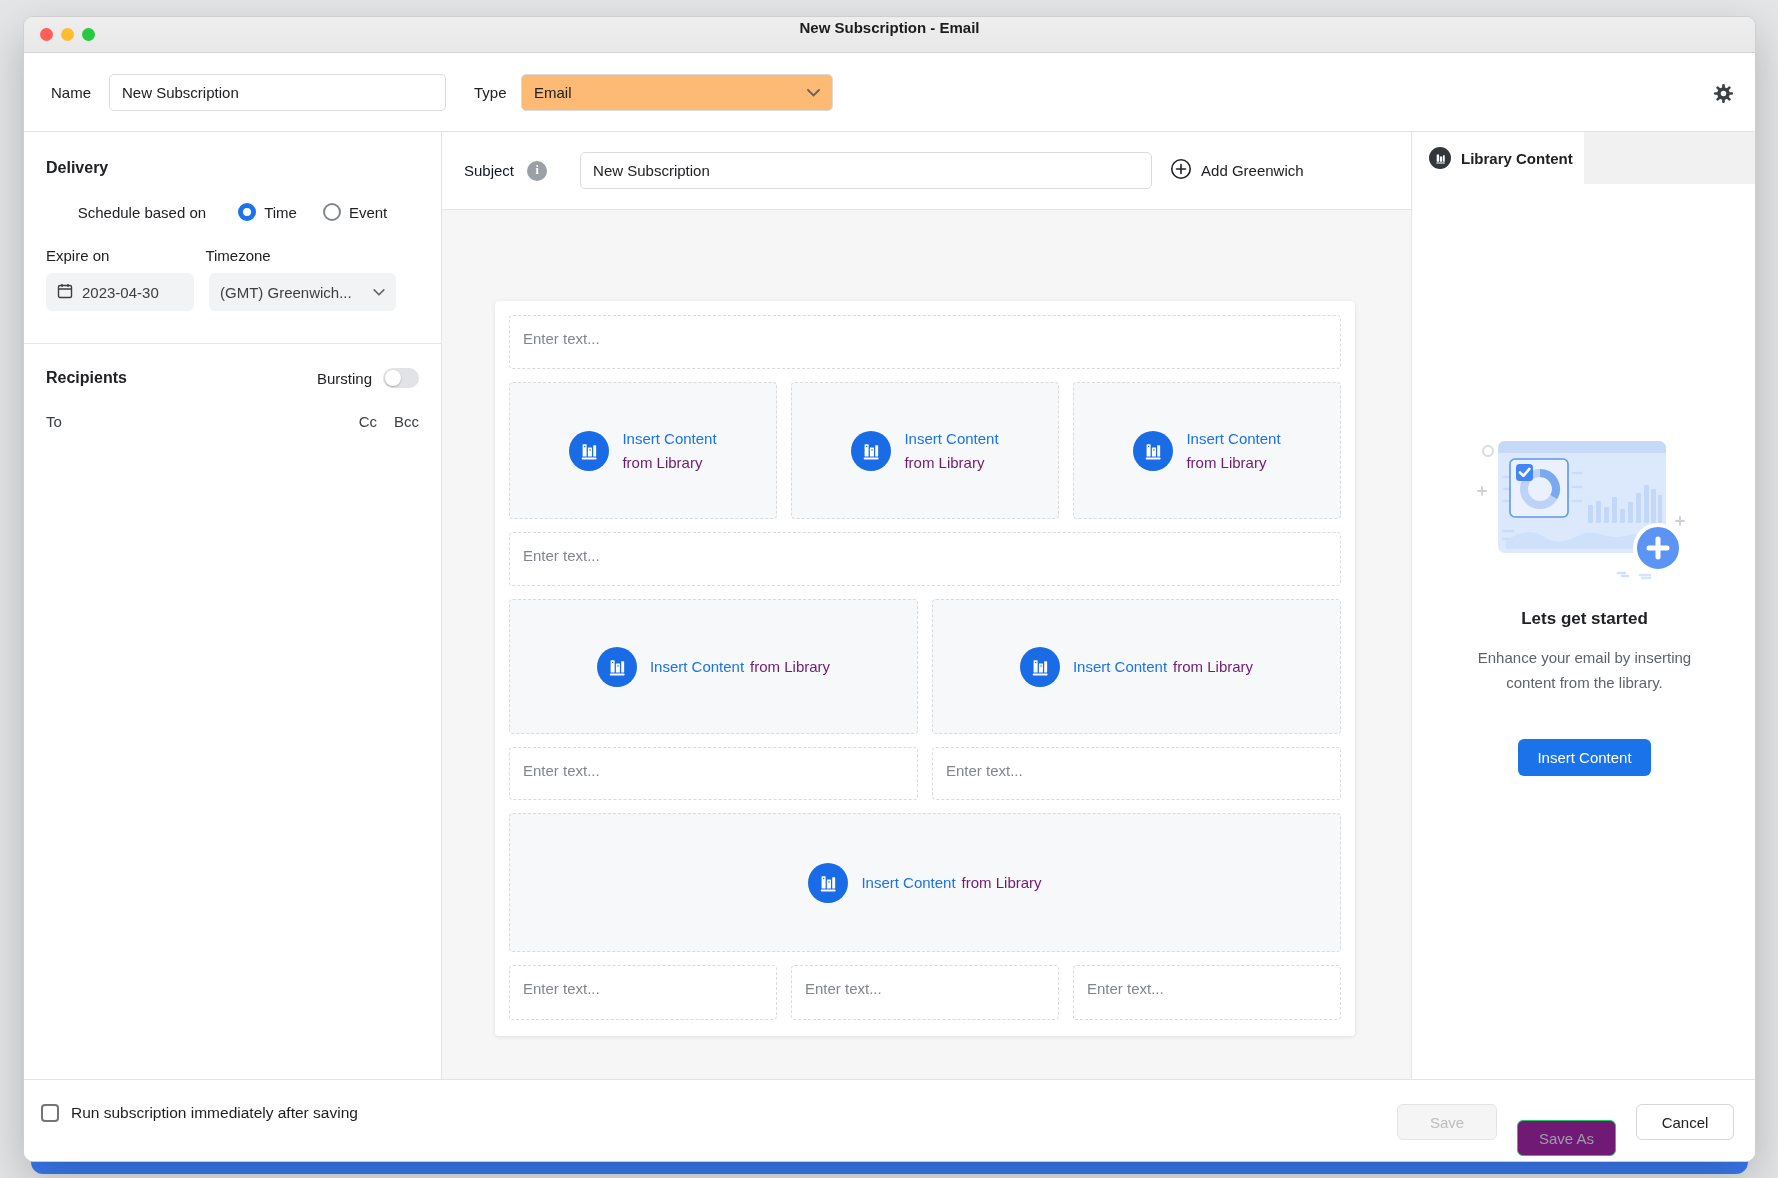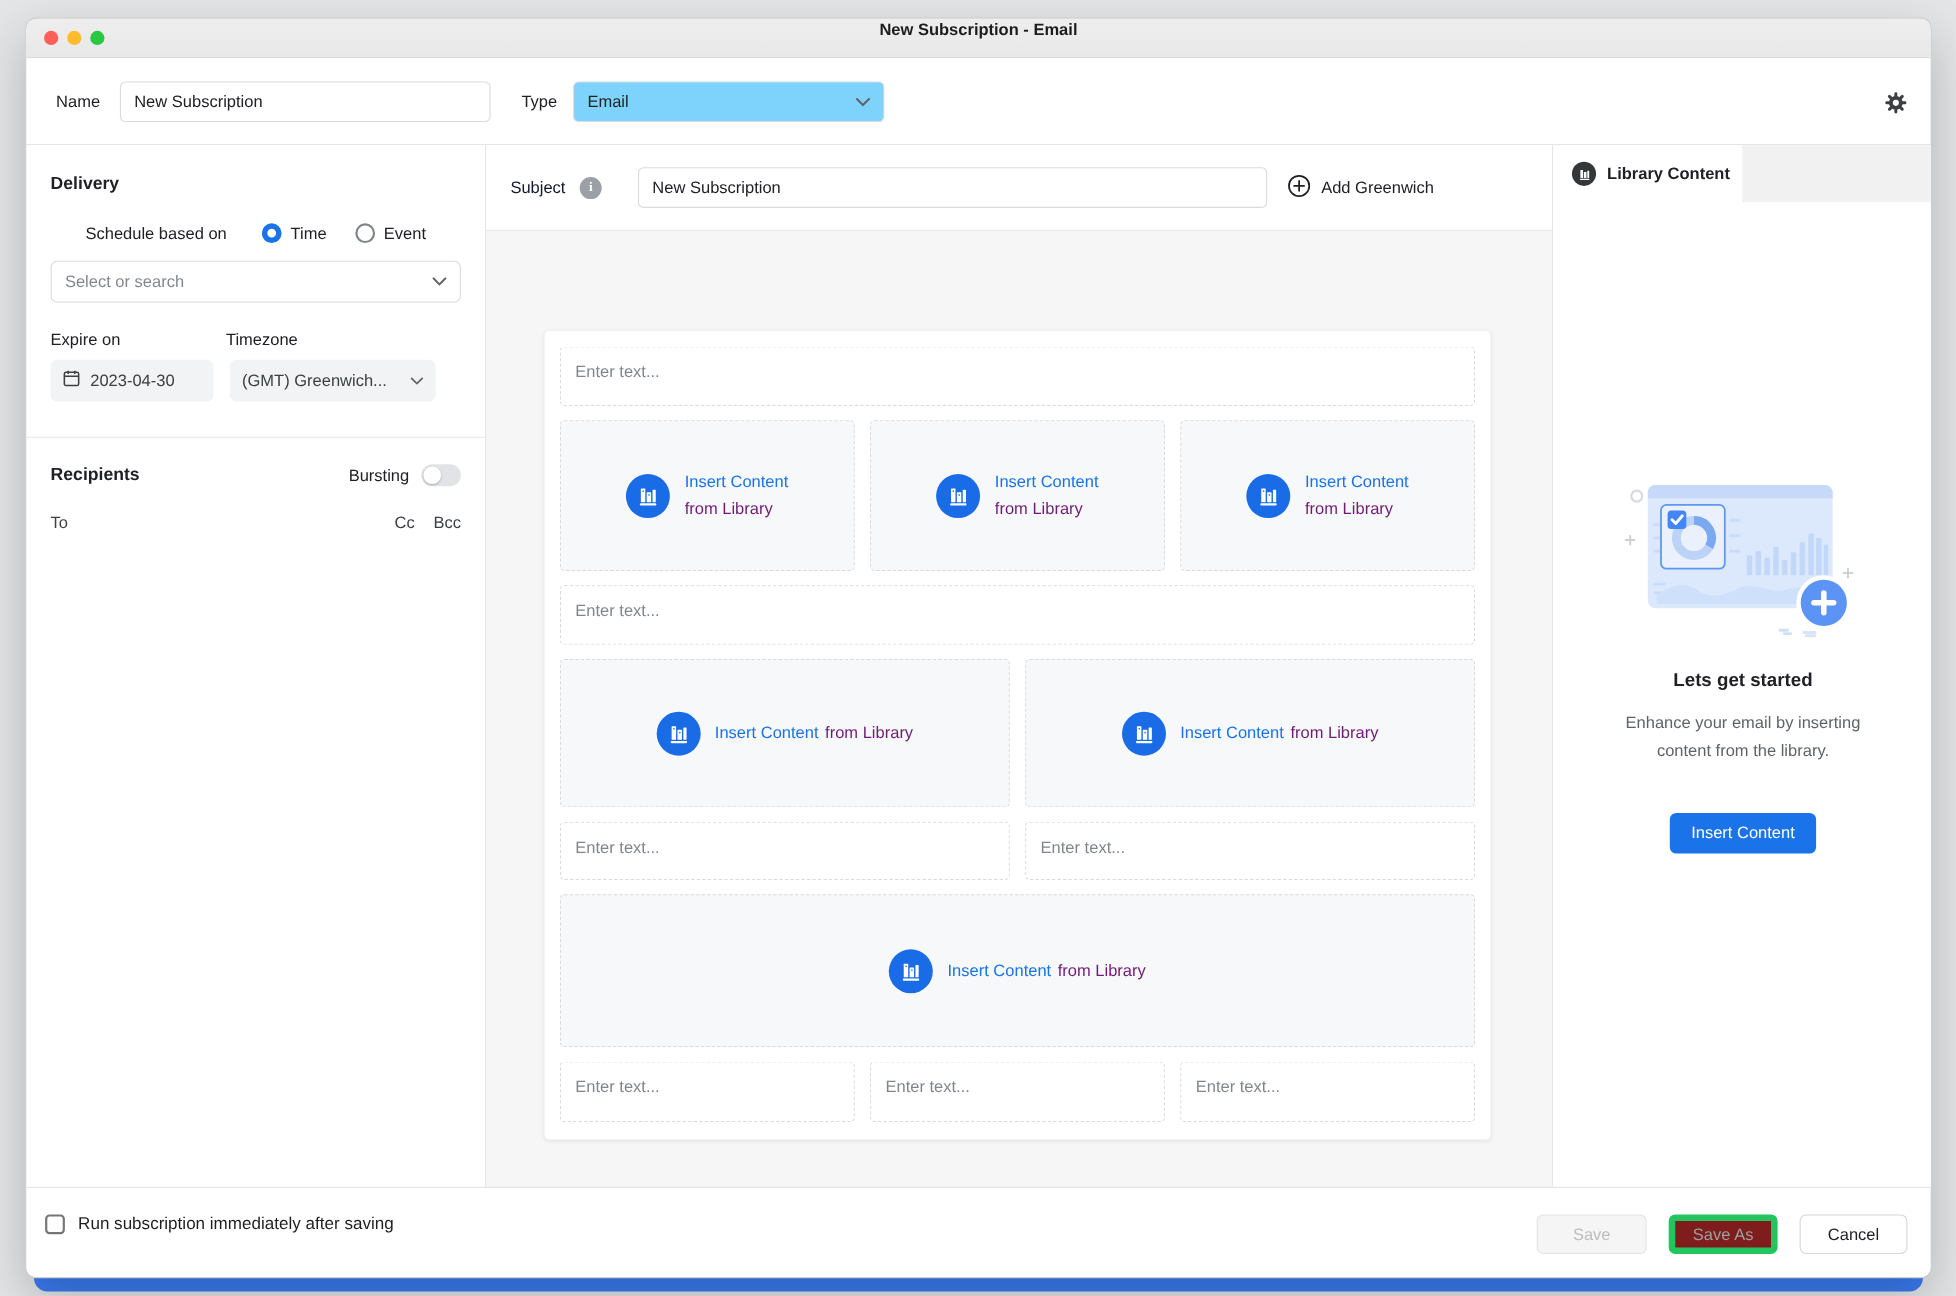--- a/index.html
+++ b/index.html
@@ -24,22 +24,22 @@
 
   
   .header { position:absolute; left:0; top:36px; right:0; height:79px; background:#fff;
     border-bottom:1px solid #e3e3e3; }
   .hdr-label { position:absolute; top:31px; font-size:15px; color:#202124; }
   .name-label { left:27px; }
   .type-label { left:450px; }
   .name-input { position:absolute; left:85px; top:21px; width:337px; height:37px;
     border:1px solid #d9dbde; border-radius:5px; font-size:15px; color:#202124;
     padding:0 12px; font-family:inherit; background:#fff; }
-  .type-select { position:absolute; left:497px; top:21px; width:283px; height:37px;
-    border:1px solid #d9dbde; border-radius:5px; background:#7dd3fc;
+  .type-select { position:absolute; left:497px; top:21px; width:312px; height:37px;
+    border:1px solid #d9dbde; border-radius:5px; background:#fdba74;
     display:flex; align-items:center; padding:0 12px; font-size:15px; cursor:default; }
   .type-select .chev { margin-left:auto; }
   .gear-btn { position:absolute; left:1686px; top:27px; width:26px; height:26px;
     display:flex; align-items:center; justify-content:center; cursor:pointer; }
 
   .chev svg { display:block; }
 
   
   .content { position:absolute; left:0; top:115px; right:0; bottom:82px; }
 
@@ -132,21 +132,21 @@
   
   .footer { position:absolute; left:0; right:0; bottom:0; height:82px; background:#fff;
     border-top:1px solid #e3e3e3; }
   .run-check { position:absolute; left:17px; top:24px; display:flex; align-items:center; gap:12px;
     font-size:15.5px; color:#1f1f1f; cursor:pointer; }
   .checkbox { width:18px; height:18px; border:2px solid #757575; border-radius:4px; background:#fff; }
   .footer-btns { position:absolute; right:21px; top:24px; display:flex; gap:20px; }
   .btn { height:36px; border-radius:6px; font-size:15px; font-family:inherit; cursor:pointer;
     display:flex; align-items:center; justify-content:center; }
   .btn-save { width:100px; background:#f5f5f5; border:1px solid #e3e3e3; color:#bdbdbd; }
-  .btn-saveas { width:99px; background:#7f1d1d; border:6px solid #22c55e; color:#9aa0a6; }
+  .btn-saveas { width:99px; background:#701a75; border:1px solid #22c55e; color:#9aa0a6;margin-top:16px; }
   .btn-cancel { width:98px; background:#fff; border:1px solid #d4d6d8; color:#202124; }
 </style>
 </head>
 <body>
 
 <div class="bottom-accent"></div>
 
 <div class="window">
 
   <div class="titlebar">
@@ -196,28 +196,20 @@
             <span class="radio sel"></span>
             <span>Time</span>
           </span>
           <span class="radio-opt">
             <span class="radio unsel"></span>
             <span>Event</span>
           </span>
         </div>
       </div>
 
-      <div class="select-box">
-        <span>Select or search</span>
-        <span class="chev">
-          <svg width="13" height="8" viewBox="0 0 13 8">
-              <path d="M1 1l5.5 5.5L12 1" stroke="#5f6368" stroke-width="1.8" fill="none" stroke-linecap="round"></path>
-            </svg>
-        </span>
-      </div>
 
       <div class="two-col-labels">
         <span>Expire on</span>
         <span class="col2">Timezone</span>
       </div>
       <div class="grey-boxes">
         <div class="grey-box date-box">
           <span>
             <svg width="16" height="16" viewBox="0 0 16 16" fill="none" stroke="#3c4043" stroke-width="1.4">
               <rect x="1.5" y="2.5" width="13" height="12" rx="1.5"></rect>

